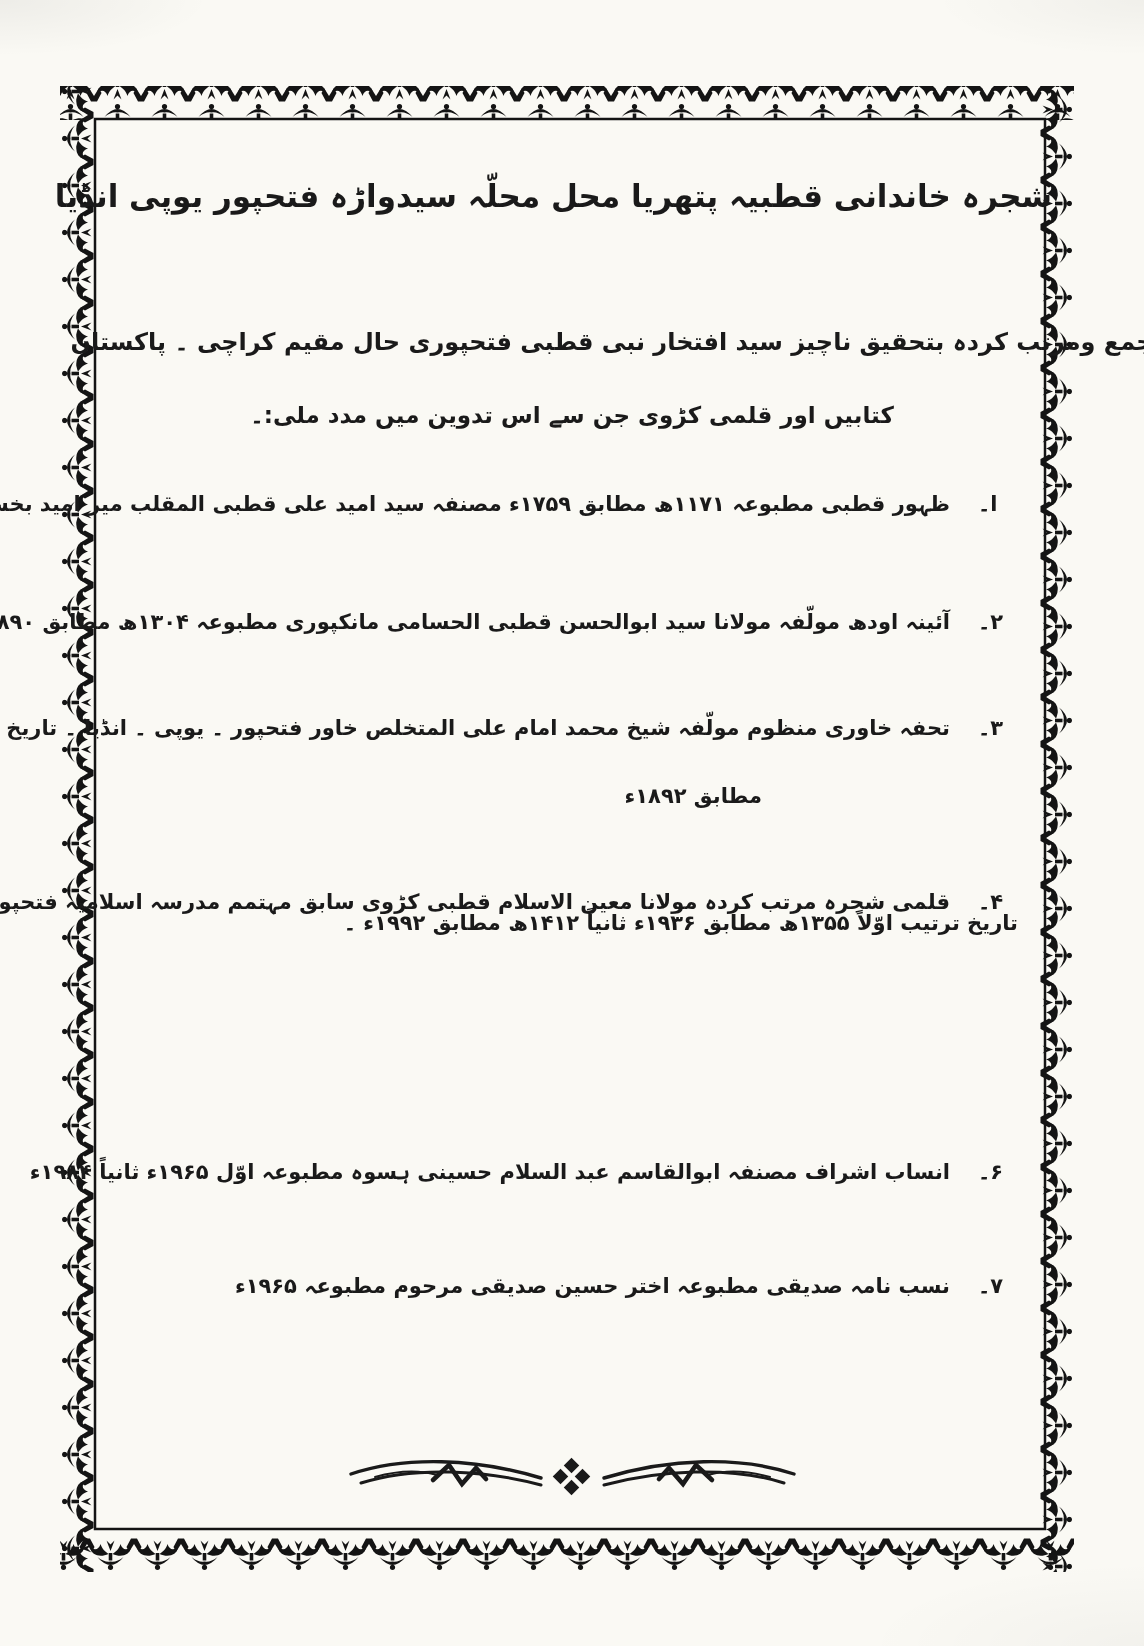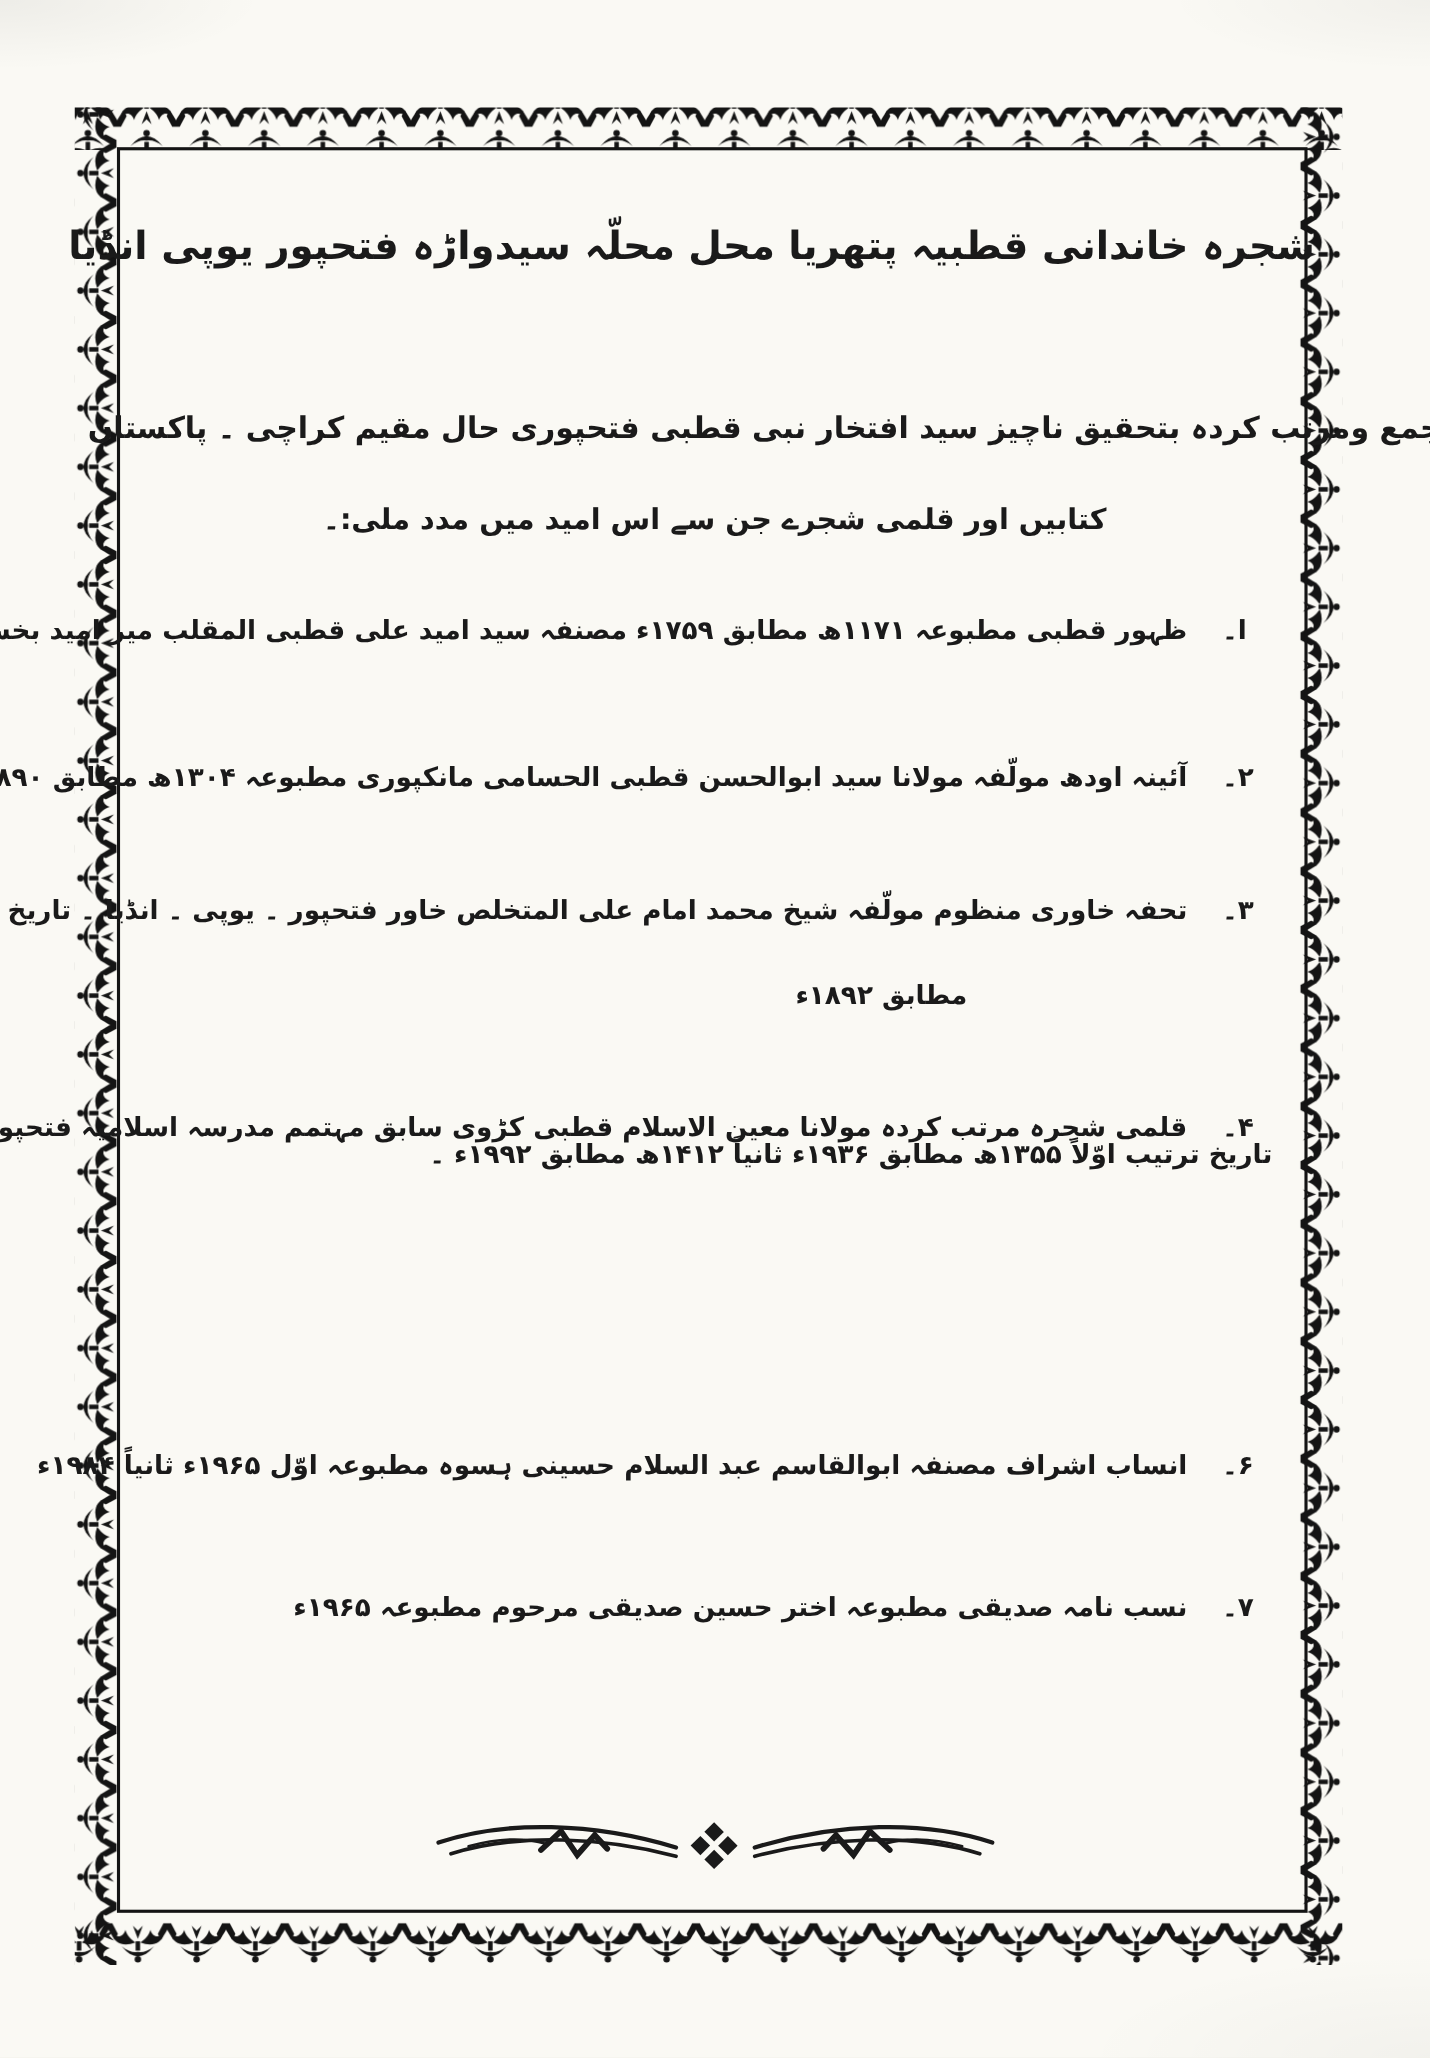--- a/index.html
+++ b/index.html
@@ -104,34 +104,34 @@
       <rect x="0" y="0" width="1486" height="34" fill="url(#bmotif)"></rect>
     </g>
 
     <rect x="95" y="119" width="950" height="1410" fill="none" stroke="#141414" stroke-width="2.5"></rect>
   </svg>
 
   <div class="title">شجرہ خاندانی قطبیہ پتھریا محل محلّہ سیدواڑہ فتحپور یوپی انڈیا</div>
 
   <div class="subline compiled">جمع ومرتب کردہ بتحقیق ناچیز سید افتخار نبی قطبی فتحپوری حال مقیم کراچی ۔ پاکستان</div>
 
-  <div class="subline sources">کتابیں اور قلمی شجرے جن سے اس امید میں مدد ملی:۔</div>
+  <div class="subline sources">کتابیں اور قلمی کڑوی جن سے اس تدوین میں مدد ملی:۔</div>
 
   <div class="entry" style="top:492px">
     <span class="num">ا۔</span><span class="txt">ظہور قطبی مطبوعہ ۱۱۷۱ھ مطابق ۱۷۵۹ء مصنفہ سید امید علی قطبی المقلب میر امید بخش</span>
   </div>
 
   <div class="entry" style="top:610px">
     <span class="num">۲۔</span><span class="txt">آئینہ اودھ مولّفہ مولانا سید ابوالحسن قطبی الحسامی مانکپوری مطبوعہ ۱۳۰۴ھ مطابق ۱۸۹۰ء</span>
   </div>
 
   <div class="entry" style="top:716px">
     <span class="num">۳۔</span><span class="txt">تحفہ خاوری منظوم مولّفہ شیخ محمد امام علی المتخلص خاور فتحپور ۔ یوپی ۔ انڈیا ۔ تاریخ تالیف ۱۳۱۰ھ</span>
   </div>
-  <div class="entry cont" style="top:784px; right:370px">
+  <div class="entry cont" style="top:784px; right:382px">
     <span class="txt">مطابق ۱۸۹۲ء</span>
   </div>
 
   <div class="entry" style="top:890px">
     <span class="num">۴۔</span><span class="txt">قلمی شجرہ مرتب کردہ مولانا معین الاسلام قطبی کڑوی سابق مہتمم مدرسہ اسلامیہ فتحپور ہسوہ یوپی انڈیا ۔</span>
   </div>
   <div class="entry cont" style="top:911px; right:126px">
     <span class="txt">تاریخ ترتیب اوّلاً ۱۳۵۵ھ مطابق ۱۹۳۶ء ثانیاً ۱۴۱۲ھ مطابق ۱۹۹۲ء ۔</span>
   </div>
 

